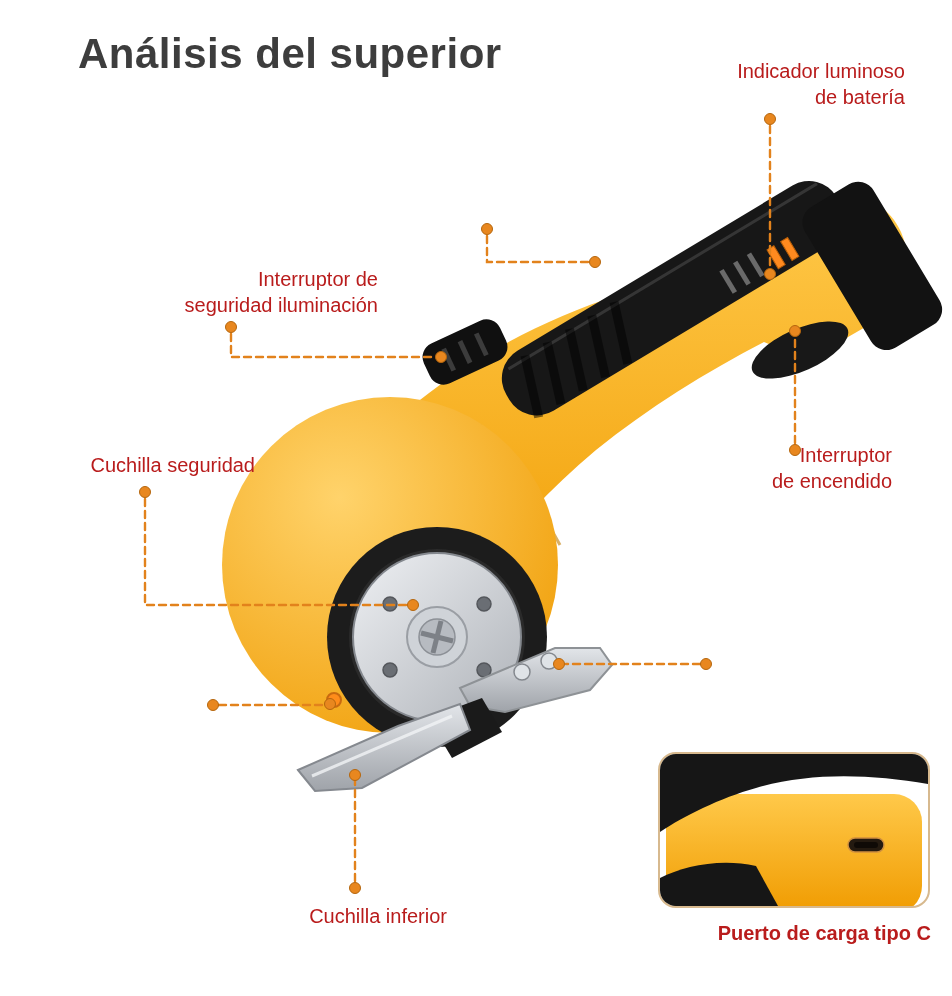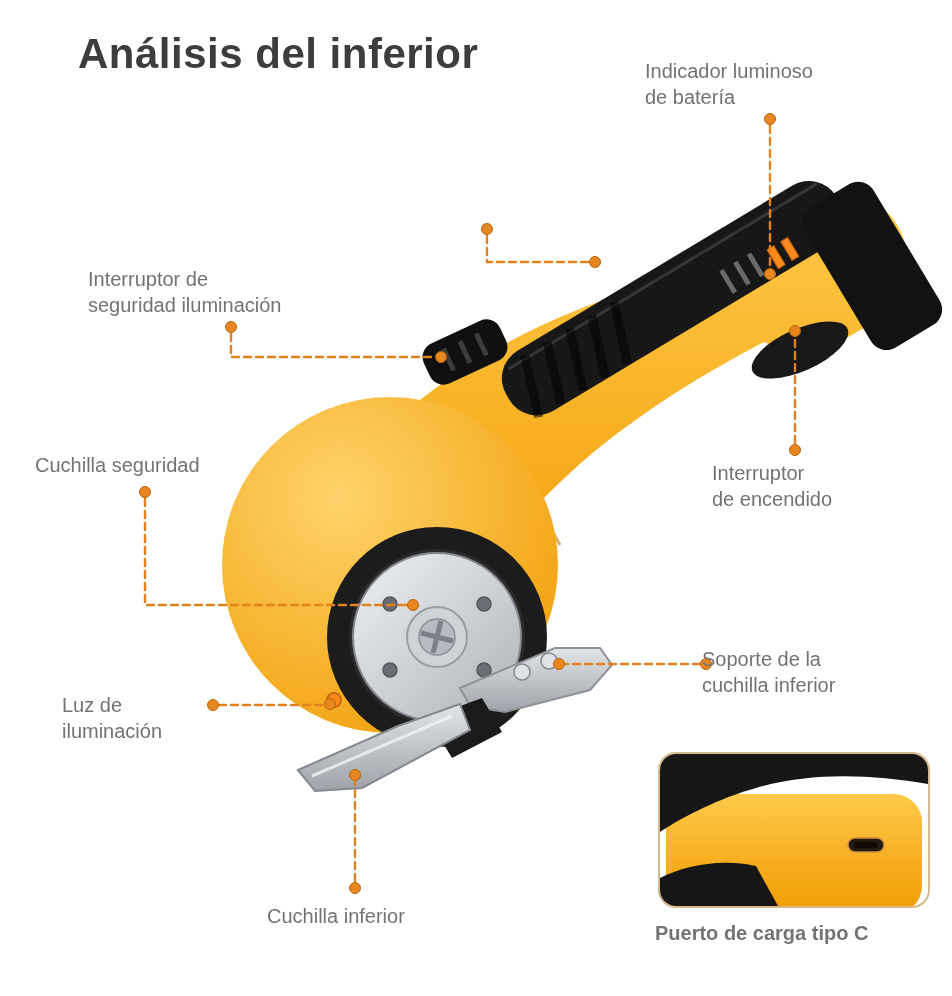--- a/index.html
+++ b/index.html
@@ -6,37 +6,37 @@
   .stage {
     position:relative; width:952px; height:996px; background:#ffffff;
     font-family:"Liberation Sans","DejaVu Sans",sans-serif; overflow:hidden;
   }
   .art { position:absolute; left:0; top:0; width:952px; height:996px; z-index:1; }
   h1.title {
     position:absolute; left:78px; top:30px; margin:0; z-index:3;
     font-size:42px; font-weight:700; color:#3d3d3d; letter-spacing:0.5px;
   }
   .label {
-    position:absolute; z-index:3; font-size:20px; color:#737373;
-    line-height:1.32; text-align:left; white-space:pre-line;
+    position:absolute; z-index:3; font-size:20px; color:#b91c1c;
+    line-height:1.32; text-align:right; white-space:pre-line;
   }
   .lead { stroke:#E2821C; stroke-width:2.4; stroke-dasharray:7 5; fill:none; stroke-linecap:round; }
   .dot  { fill:#E8871F; stroke:#B5660D; stroke-width:1; }
   .inset {
     position:absolute; left:658px; top:752px; width:268px; height:152px; z-index:2;
     border:2px solid #d7b98e; border-radius:18px; overflow:hidden; background:#fff;
   }
   .inset svg { display:block; }
 </style>
 </head>
 <body>
 
 <div class="stage">
 
-  <h1 class="title">Análisis del inferior</h1>
+  <h1 class="title">Análisis del superior</h1>
 
   <svg class="art" viewBox="0 0 952 996" aria-hidden="true">
     <defs>
       <linearGradient id="gy" x1="0" y1="0" x2="0" y2="1">
         <stop offset="0" stop-color="#ffc94a"></stop>
           <stop offset="1" stop-color="#f09b00"></stop>
       </linearGradient>
       <radialGradient id="gh" cx="0.35" cy="0.3" r="0.9">
         <stop offset="0" stop-color="#ffd36b"></stop>
           <stop offset="1" stop-color="#ef9a00"></stop>
@@ -166,28 +166,24 @@
 
   <div class="label" style="left:645px; top:58px; width:260px;">Indicador luminoso
 de batería</div>
 
 
   <div class="label" style="left:88px; top:266px; width:290px;">Interruptor de
 seguridad iluminación</div>
 
   <div class="label" style="left:35px; top:452px; width:220px;">Cuchilla seguridad</div>
 
-  <div class="label" style="left:712px; top:460px; width:180px;">Interruptor
+  <div class="label" style="left:712px; top:442px; width:180px;">Interruptor
 de encendido</div>
 
-  <div class="label" style="left:702px; top:646px; width:200px;">Soporte de la
-cuchilla inferior</div>
 
-  <div class="label" style="left:62px; top:692px; width:145px;">Luz de
-iluminación</div>
 
   <div class="label" style="left:267px; top:903px; width:180px;">Cuchilla inferior</div>
 
   <div class="inset">
     <svg width="268" height="152" viewBox="0 0 268 152" aria-hidden="true">
       <rect x="6" y="40" width="256" height="120" rx="28" fill="url(#gy)"></rect>
       <path d="M0,0 H268 V30 C210,20 150,18 96,34 C60,44 24,62 0,78 Z" fill="#161616"></path>
       <path d="M0,152 H118 L96,112 C60,104 24,112 0,124 Z" fill="#161616"></path>
       <g>
         <rect x="188" y="84" width="36" height="14" rx="7" fill="#241a10" stroke="#cf8f3f" stroke-width="1.5"></rect>

